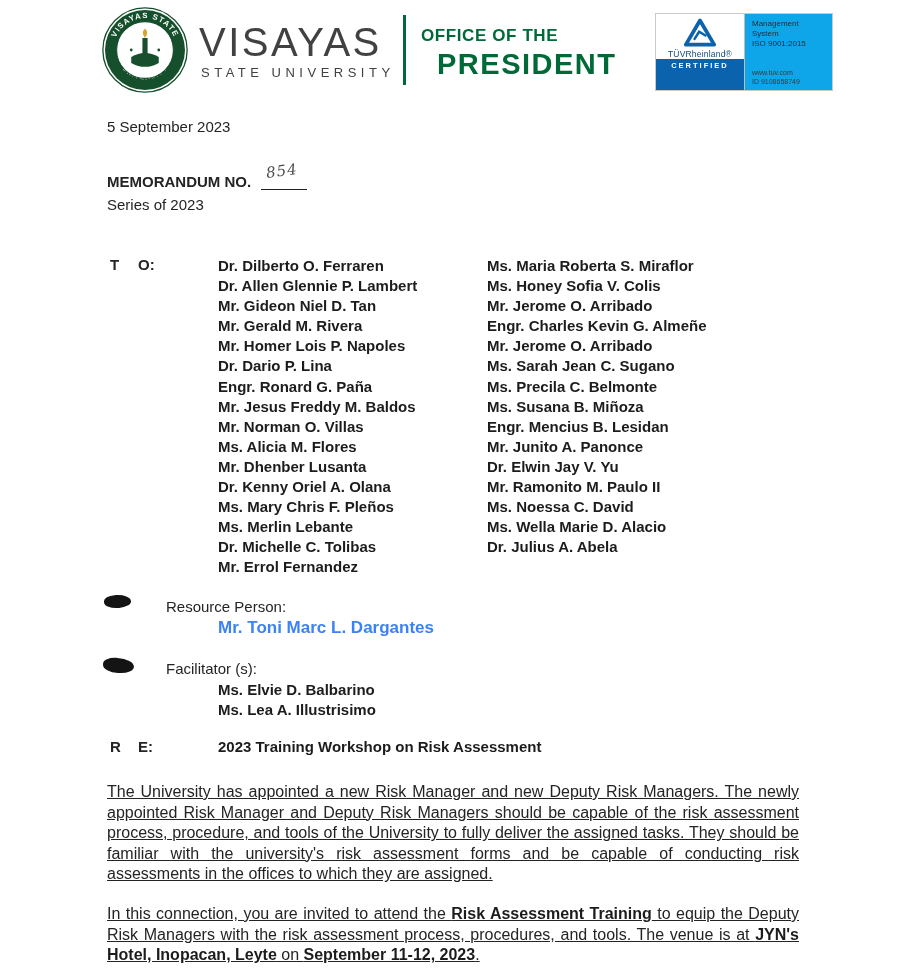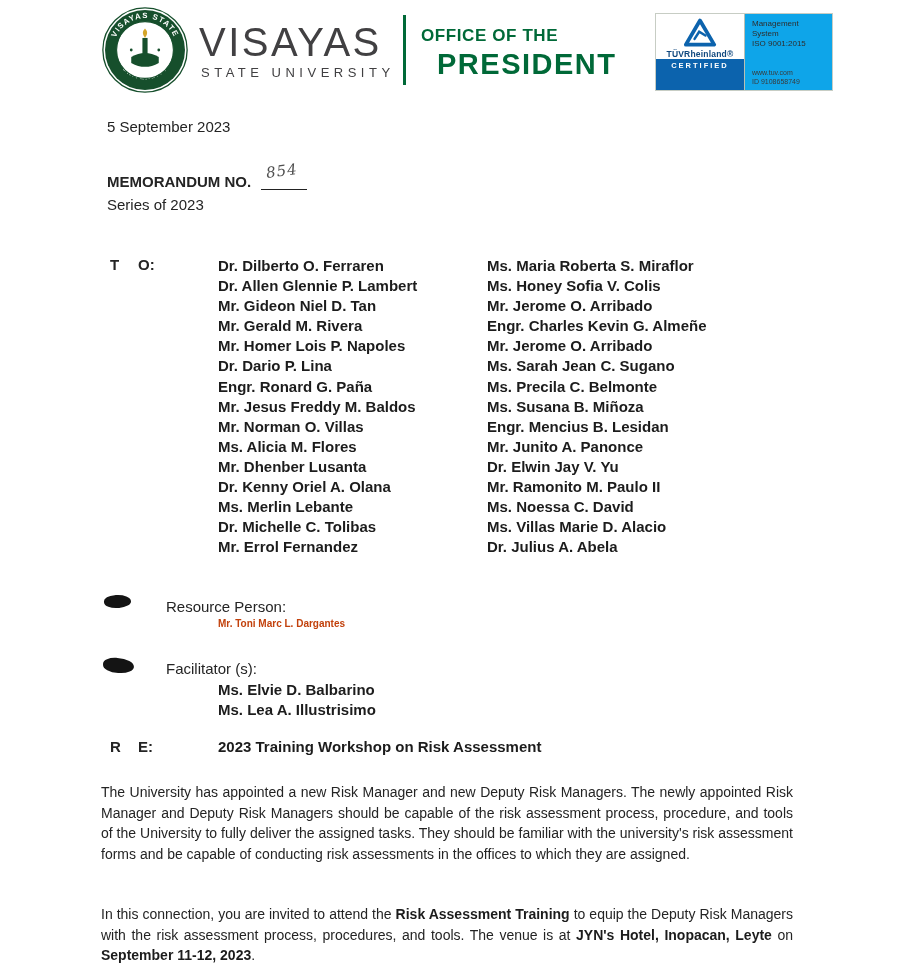--- a/index.html
+++ b/index.html
@@ -20,21 +20,21 @@
   .hdr-divider { position:absolute; left:403px; top:15px; width:3px; height:70px; background:var(--brand-green,#006938); }
   .office { position:absolute; left:421px; top:26px; color:var(--brand-green,#006938); }
   .office-l1 { font-size:17px; font-weight:700; letter-spacing:0.6px; line-height:20px; }
   .office-l2 { font-size:29px; font-weight:700; letter-spacing:1.5px; line-height:32px; margin-top:2px;margin-left:16px; }
 
   
   .tuv { position:absolute; left:655px; top:13px; width:178px; height:78px;
          border:1px solid #c7cdc4; display:flex; background:#fff; }
   .tuv-left { width:88px; display:flex; flex-direction:column; align-items:center; background:#fff; position:relative; }
   .tuv-logo { margin-top:4px; }
-  .tuv-brand { font-size:8.5px; font-weight:700; color:#10487e; letter-spacing:0.2px; margin-top:1px; }
+  .tuv-brand { font-size:8.5px; font-weight:400; color:#10487e; letter-spacing:0.2px; margin-top:1px; }
   .tuv-certified { position:absolute; bottom:0; left:0; right:0; height:31px;
                    background:var(--tuv-blue,#0c63ad); color:#fff; font-size:7.5px;
                    letter-spacing:2px; font-weight:700; text-align:center; line-height:13px; }
   .tuv-right { flex:1; background:#0ea5e9; border-left:1px solid #b9c0b5; padding:5px 6px 4px 7px;
                display:flex; flex-direction:column; font-size:8px; line-height:10px; color:#2e2e2e; }
   .tuv-right .grow { flex:1; }
   .tuv-tiny { font-size:7px; line-height:9px; color:#3a3a3a; }
 
   
   .abs { position:absolute; white-space:nowrap; }
@@ -50,31 +50,31 @@
   .to-t { left:110px; top:256px; font-size:15px; font-weight:700; }
   .to-o { left:138px; top:256px; font-size:15px; font-weight:700; }
 
   .name-col { position:absolute; top:256px; }
   .name-col div { font-size:15px; font-weight:700; line-height:20.1px; color:#1c1c1c; white-space:nowrap; }
   .col1 { left:218px; }
   .col2 { left:487px; }
 
   .plain-label { font-size:15px; font-weight:400; }
   .res-label { left:166px; top:598px; }
-  .res-name  { left:218px; top:618px; font-size:10px; font-weight:700; color:#c2410c; }
+  .res-name  { left:218px; top:618px; font-size:17px; font-weight:700; color:#3b82f6; }
   .fac-label { left:166px; top:660px; }
   .fac-list  { position:absolute; left:218px; top:680px; }
   .fac-list div { font-size:15px; font-weight:700; line-height:20.3px; color:#1c1c1c; white-space:nowrap; }
 
   .re-r { left:110px; top:738px; font-size:15px; font-weight:700; }
   .re-e { left:138px; top:738px; font-size:15px; font-weight:700; }
   .subject { left:218px; top:738px; font-size:15px; font-weight:700; color:#1c1c1c; }
 
-  .body-par { position:absolute; left:101px; width:692px; font-size:14px;
-              line-height:20.6px; text-align:justify; color:#242424; }
+  .body-par { position:absolute; left:107px; width:692px; font-size:16px;
+              line-height:20.6px; text-align:justify; color:#242424;text-decoration:underline; }
   .p1 { top:782px; }
   .p2 { top:904px; }
   .b { font-weight:700; color:#1c1c1c; }
 
   .smudge { position:absolute; background:#141414; border-radius:45% 60% 50% 55%; }
   .smudge1 { left:104px; top:595px; width:27px; height:13px; transform:rotate(-4deg); }
   .smudge2 { left:103px; top:658px; width:31px; height:15px; transform:rotate(3deg); }
 </style>
 </head>
 <body>
@@ -150,39 +150,40 @@
       <div>Mr. Gideon Niel D. Tan</div>
       <div>Mr. Gerald M. Rivera</div>
       <div>Mr. Homer Lois P. Napoles</div>
       <div>Dr. Dario P. Lina</div>
       <div>Engr. Ronard G. Paña</div>
       <div>Mr. Jesus Freddy M. Baldos</div>
       <div>Mr. Norman O. Villas</div>
       <div>Ms. Alicia M. Flores</div>
       <div>Mr. Dhenber Lusanta</div>
       <div>Dr. Kenny Oriel A. Olana</div>
+      <div>Ms. Mary Chris F. Pleños</div>
       <div>Ms. Merlin Lebante</div>
       <div>Dr. Michelle C. Tolibas</div>
       <div>Mr. Errol Fernandez</div>
     </div>
   <div class="name-col col2">
       <div>Ms. Maria Roberta S. Miraflor</div>
       <div>Ms. Honey Sofia V. Colis</div>
       <div>Mr. Jerome O. Arribado</div>
       <div>Engr. Charles Kevin G. Almeñe</div>
       <div>Mr. Jerome O. Arribado</div>
       <div>Ms. Sarah Jean C. Sugano</div>
       <div>Ms. Precila C. Belmonte</div>
       <div>Ms. Susana B. Miñoza</div>
       <div>Engr. Mencius B. Lesidan</div>
       <div>Mr. Junito A. Panonce</div>
       <div>Dr. Elwin Jay V. Yu</div>
       <div>Mr. Ramonito M. Paulo II</div>
       <div>Ms. Noessa C. David</div>
-      <div>Ms. Villas Marie D. Alacio</div>
+      <div>Ms. Wella Marie D. Alacio</div>
       <div>Dr. Julius A. Abela</div>
     </div>
 
   <div class="smudge smudge1"></div>
   <div class="abs plain-label res-label">Resource Person:</div>
   <div class="abs res-name">Mr. Toni Marc L. Dargantes</div>
 
   <div class="smudge smudge2"></div>
   <div class="abs plain-label fac-label">Facilitator (s):</div>
   <div class="fac-list">

